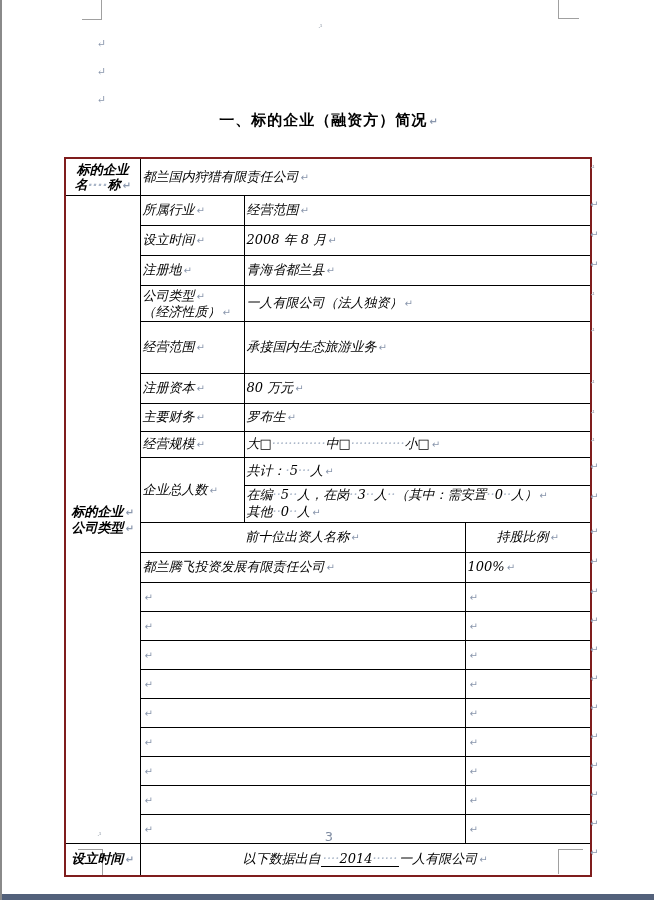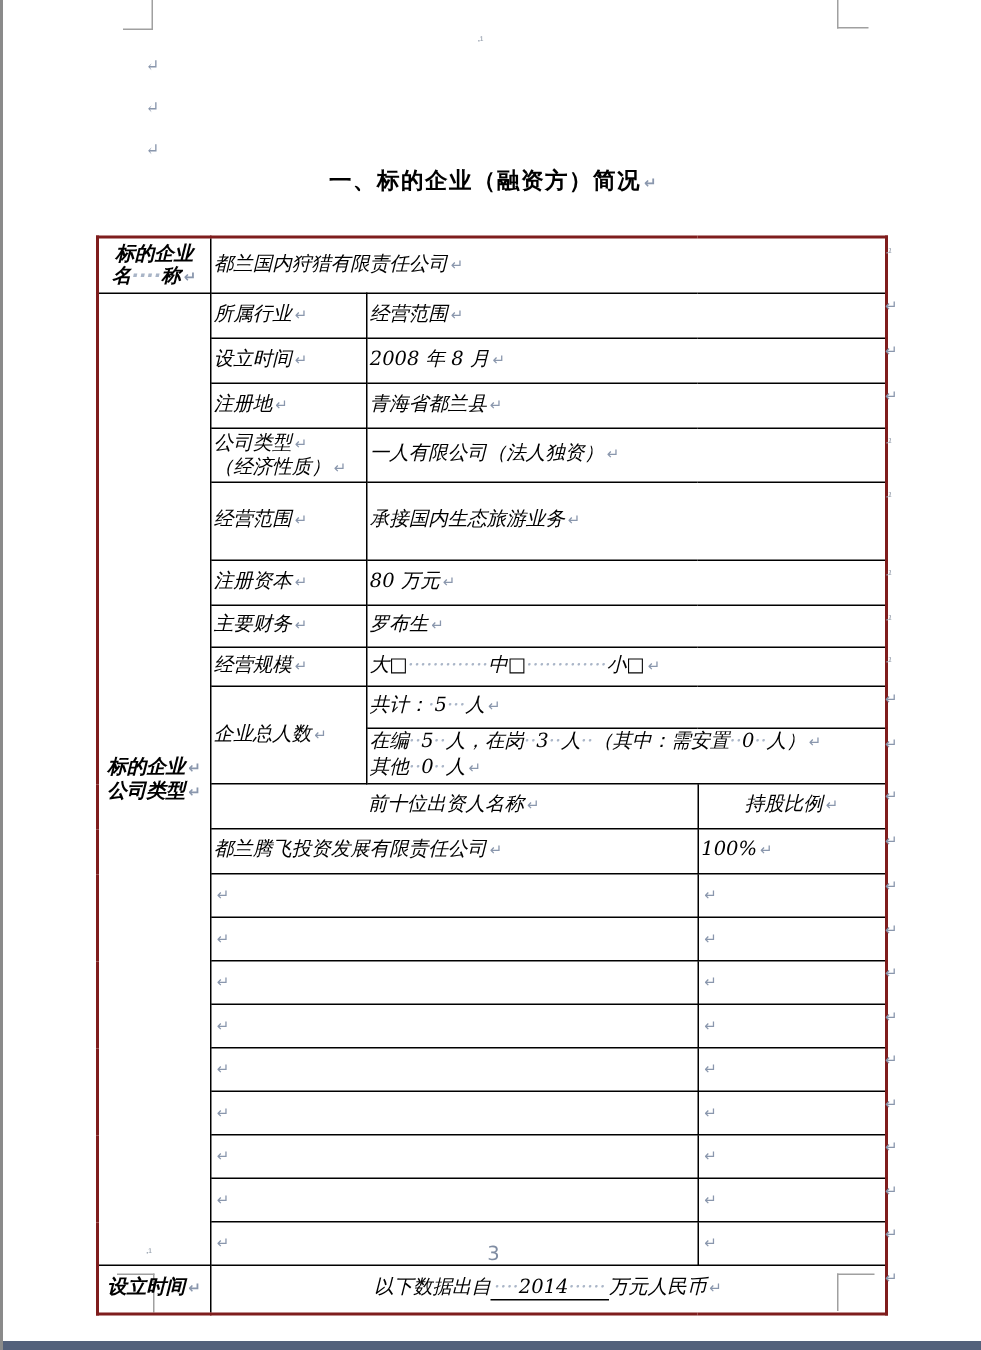--- a/index.html
+++ b/index.html
@@ -228,21 +228,21 @@
     </tr>
     <tr>
       <td class="val" colspan="2" style="height:26px;"><span class="pmark">↵</span></td>
       <td class="val"><span class="pmark">↵</span>
         <span class="rowend">↵</span></td>
     </tr>
 
     <tr>
       <td class="hdr" style="height:29px;"><span>设立时间</span><span class="pmark">↵</span></td>
       <td class="audit-wrap" colspan="3">
-        <span>以下数据出自</span><span class="u dotify"><span class="sp">····</span>2014<span class="sp">······</span></span><span>万元人民币</span><span class="pmark">↵</span>
+        <span>以下数据出自</span><span class="u dotify"><span class="sp">····</span>2014<span class="sp">······</span></span><span>一人有限公司</span><span class="pmark">↵</span>
         <span class="rowend">↵</span>
       </td>
     </tr>
   </tbody>
     </table>
 
   <div class="page-number">3</div>
 
   <div class="bottom-bar"></div>
 </div>

